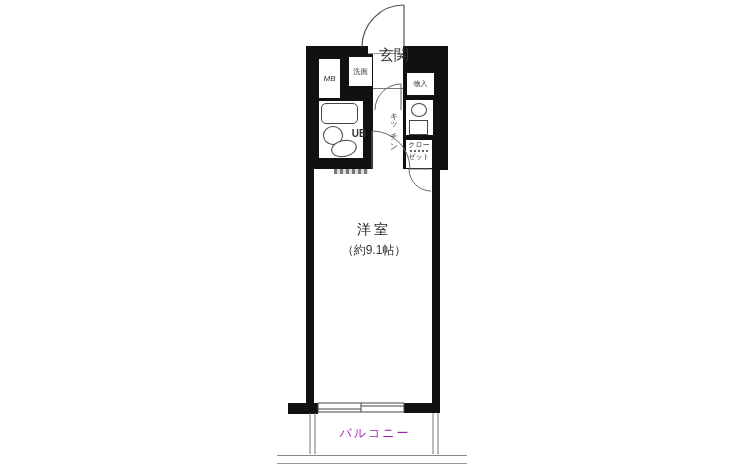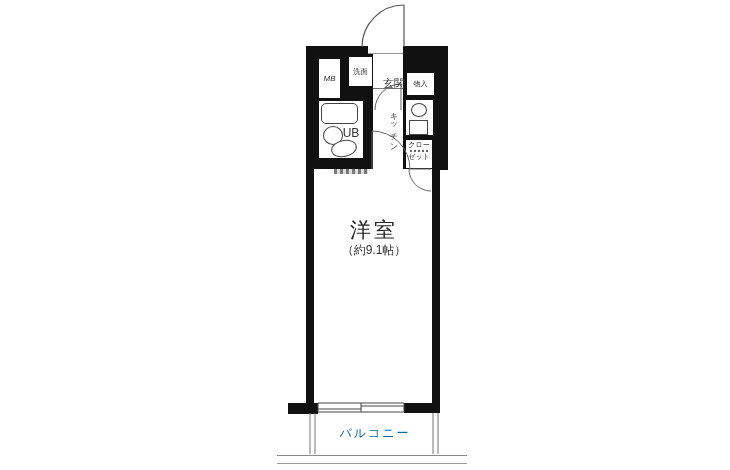--- a/index.html
+++ b/index.html
@@ -92,36 +92,36 @@
       <path d="M310,413 L310,454"></path>
       <path d="M315,413 L315,454"></path>
       <path d="M433,413 L433,454"></path>
       <path d="M438,413 L438,454"></path>
     </g>
   </svg>
 
   <div class="thinline" style="left:277px;top:455px;width:190px;height:1px;"></div>
   <div class="thinline" style="left:277px;top:463px;width:190px;height:1px;background:#999;"></div>
 
-  <div class="lbl center" style="left:374px;top:76px;width:40px;height:14px;font-size:11px;">玄関</div>
+  <div class="lbl center" style="left:374px;top:48px;width:40px;height:14px;font-size:15px;">玄関</div>
 
   <div class="lbl center" style="left:318px;top:58px;width:23px;height:41px;font-size:8px;font-style:italic;">MB</div>
 
   <div class="lbl center" style="left:348px;top:56px;width:25px;height:31px;font-size:7.5px;">洗面</div>
 
-  <div class="lbl center" style="left:340px;top:126px;width:22px;height:14px;font-size:12px;">UB</div>
+  <div class="lbl center" style="left:348px;top:126px;width:22px;height:14px;font-size:10px;font-weight:bold;">UB</div>
 
   <div class="lbl center" style="left:406px;top:72px;width:29px;height:24px;font-size:7px;">物入</div>
 
   <div class="lbl vtext" style="left:387px;top:107px;font-size:8px;">キッチン</div>
 
   <div class="abs" style="left:406px;top:141px;width:26px;text-align:center;color:#333;font-size:7px;line-height:8px;">
     <div>クロー</div>
     <div class="dashes" style="position:relative;left:4px;width:18px;height:2px;margin:1px 0;"></div>
     <div>ゼット</div>
   </div>
 
-  <div class="lbl center" style="left:343px;top:220px;width:62px;height:20px;font-size:21px;letter-spacing:3px;color:#222;">洋室</div>
+  <div class="lbl center" style="left:343px;top:220px;width:62px;height:20px;font-size:14px;letter-spacing:3px;color:#222;">洋室</div>
   <div class="lbl center" style="left:338px;top:244px;width:72px;height:13px;font-size:12px;color:#333;">（約9.1帖）</div>
 
-  <div class="lbl center" style="left:332px;top:426px;width:86px;height:15px;font-size:12px;letter-spacing:2px;color:#0369a1;">バルコニー</div>
+  <div class="lbl center" style="left:332px;top:426px;width:86px;height:15px;font-size:12px;letter-spacing:2px;color:#a21caf;">バルコニー</div>
 
 </div>
 
 </body></html>

